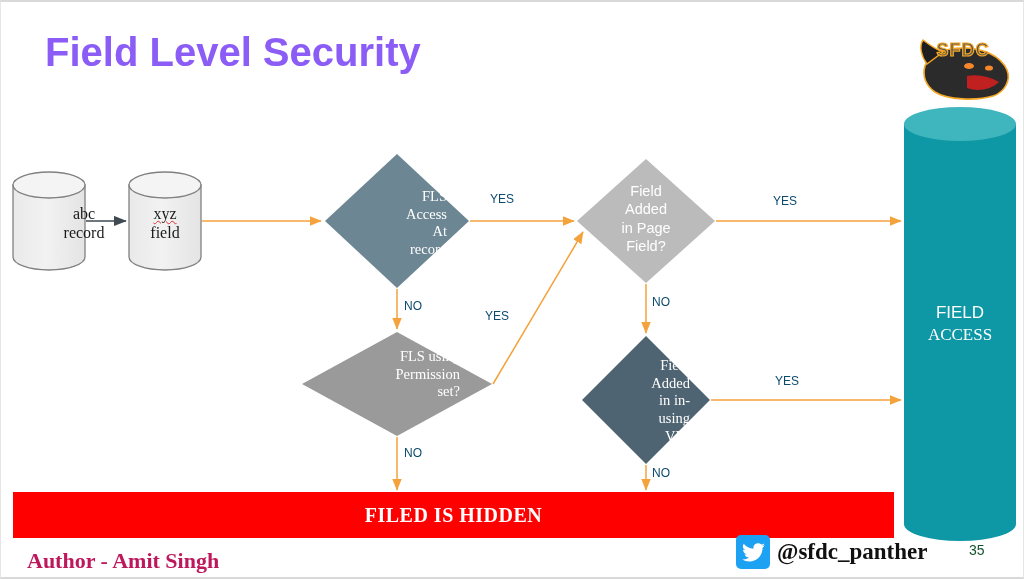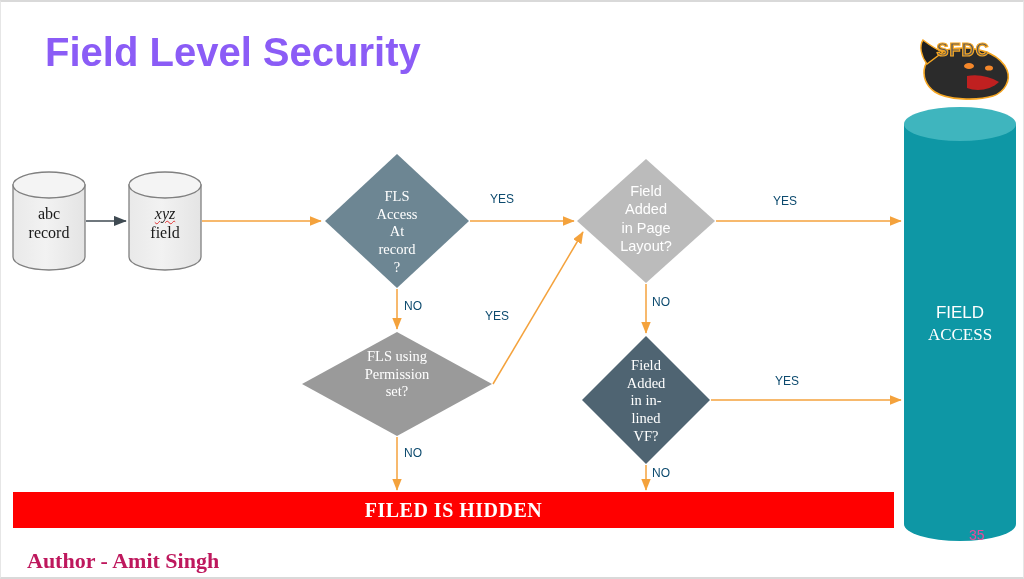--- a/index.html
+++ b/index.html
@@ -68,27 +68,27 @@
     font-family: "Liberation Serif", serif;
     font-size: 16px;
     color: #1a1a1a;
     line-height: 1.18;
   }
   .cyl-label .sp {
     text-decoration: underline;
     text-decoration-color: #e03030;
     text-decoration-style: wavy;
     text-decoration-thickness: 1px;
-    font-style: italic;
   }
   .dia-label-serif {
     font-family: "Liberation Serif", serif;
     font-size: 14.5px;
     color: #ffffff;
     line-height: 1.22;
+    text-align: right;
   }
   .dia-label-sans {
     font-family: "Liberation Sans", sans-serif;
     font-size: 14.5px;
     color: #ffffff;
     line-height: 1.26;
   }
   .edge-label {
     position: absolute;
     font-family: "Liberation Sans", sans-serif;
@@ -96,21 +96,21 @@
     color: #0c4a6e;
     white-space: nowrap;
   }
 
   
   #banner {
     position: absolute;
     left: 12px;
     top: 490px;
     width: 881px;
-    height: 36px;
+    height: 46px;
     background: #ff0000;
     display: flex;
     align-items: center;
     justify-content: center;
   }
   #banner span {
     font-family: "Liberation Serif", serif;
     font-size: 20px;
     font-weight: bold;
     color: #ffffff;
@@ -158,24 +158,24 @@
   #twitter-handle {
     font-family: "Liberation Serif", serif;
     font-size: 23px;
     font-weight: bold;
     color: #101010;
     white-space: nowrap;
   }
   #slide-number {
     position: absolute;
     left: 968px;
-    top: 525px;
+    top: 540px;
     font-family: "Liberation Sans", sans-serif;
     font-size: 14px;
-    color: #ec4899;
+    color: #14532d;
   }
 </style>
 </head>
 <body>
 
 <div id="slide">
 
   <div id="title">Field Level Security</div>
 
   <div id="logo">
@@ -241,21 +241,21 @@
 
     <line x1="715" y1="219" x2="900" y2="219" stroke="#f4a23c" stroke-width="1.5" marker-end="url(#ar-o)"></line>
 
     <line x1="645" y1="282" x2="645" y2="331" stroke="#f4a23c" stroke-width="1.5" marker-end="url(#ar-o)"></line>
 
     <line x1="710" y1="398" x2="900" y2="398" stroke="#f4a23c" stroke-width="1.5" marker-end="url(#ar-o)"></line>
 
     <line x1="645" y1="463" x2="645" y2="488" stroke="#f4a23c" stroke-width="1.5" marker-end="url(#ar-o)"></line>
   </svg>
 
-  <div class="shape-label cyl-label" style="left:12px; top:203px; width:72px;">
+  <div class="shape-label cyl-label" style="left:12px; top:203px; width:72px;padding-left:35px;">
     <div>abc</div>
     <div>record</div>
   </div>
 
   <div class="shape-label cyl-label" style="left:128px; top:203px; width:72px;">
     <div class="sp">xyz</div>
     <div>field</div>
   </div>
 
   <div class="shape-label dia-label-serif" style="left:346px; top:186px; width:100px;">
@@ -263,34 +263,34 @@
     <div>Access</div>
     <div>At</div>
     <div>record</div>
     <div>?</div>
   </div>
 
   <div class="shape-label dia-label-sans" style="left:597px; top:180px; width:96px;">
     <div>Field</div>
     <div>Added</div>
     <div>in Page</div>
-    <div>Layout?</div>
+    <div>Field?</div>
   </div>
 
   <div class="shape-label dia-label-serif" style="left:333px; top:346px; width:126px;">
     <div>FLS using</div>
     <div>Permission</div>
     <div>set?</div>
   </div>
 
   <div class="shape-label dia-label-serif" style="left:601px; top:355px; width:88px;">
     <div>Field</div>
     <div>Added</div>
     <div>in in-</div>
-    <div>lined</div>
+    <div>using</div>
     <div>VF?</div>
   </div>
 
   <div id="db-label">
     <span class="l1">FIELD</span>
     <span class="l2">ACCESS</span>
   </div>
 
   <div class="edge-label" style="left:489px; top:190px;">YES</div>
   <div class="edge-label" style="left:403px; top:297px;">NO</div>
@@ -300,16 +300,24 @@
   <div class="edge-label" style="left:651px; top:293px;">NO</div>
   <div class="edge-label" style="left:774px; top:372px;">YES</div>
   <div class="edge-label" style="left:651px; top:464px;">NO</div>
 
   <div id="banner">
     <span>FILED IS HIDDEN</span>
   </div>
 
   <div id="author">Author - Amit Singh</div>
 
+  <div id="twitter-block">
+    <div id="twitter-icon">
+      <svg width="23" height="19" viewBox="0 0 24 20">
+        <path d="M24 2.4c-.9.4-1.8.7-2.8.8 1-.6 1.8-1.6 2.2-2.7-1 .6-2 1-3.1 1.2A4.9 4.9 0 0 0 11.9 5c0 .4 0 .8.1 1.1A13.9 13.9 0 0 1 1.7.9 4.9 4.9 0 0 0 3.2 7.5a4.8 4.8 0 0 1-2.2-.6v.1c0 2.4 1.7 4.4 3.9 4.8-.4.1-.9.2-1.3.2-.3 0-.6 0-.9-.1a4.9 4.9 0 0 0 4.6 3.4A9.9 9.9 0 0 1 0 17.4 13.9 13.9 0 0 0 7.5 19.6c9.1 0 14-7.5 14-14v-.6c1-.7 1.8-1.6 2.5-2.6z" fill="#ffffff"></path>
+      </svg>
+    </div>
+    <div id="twitter-handle">@sfdc_panther</div>
+  </div>
 
   <div id="slide-number">35</div>
 
 </div>
 
 </body></html>

